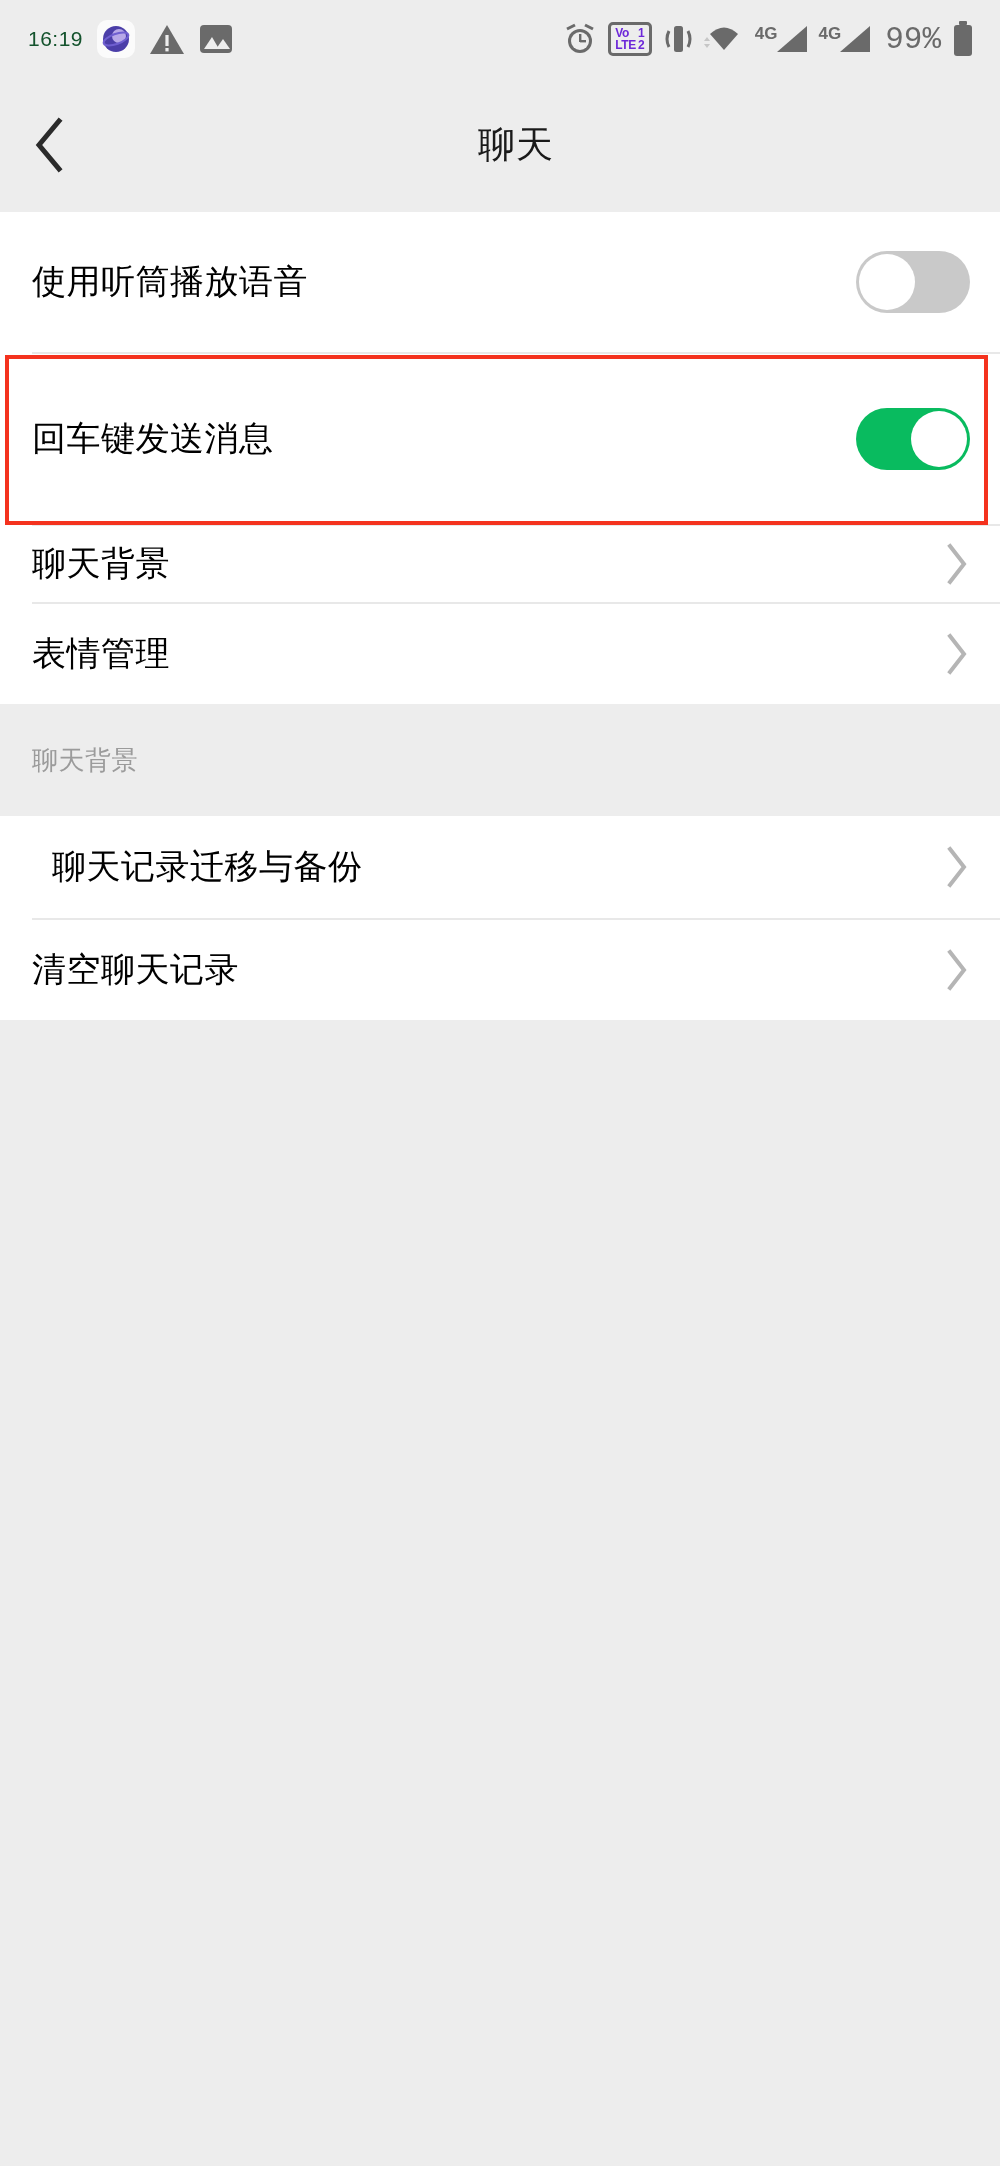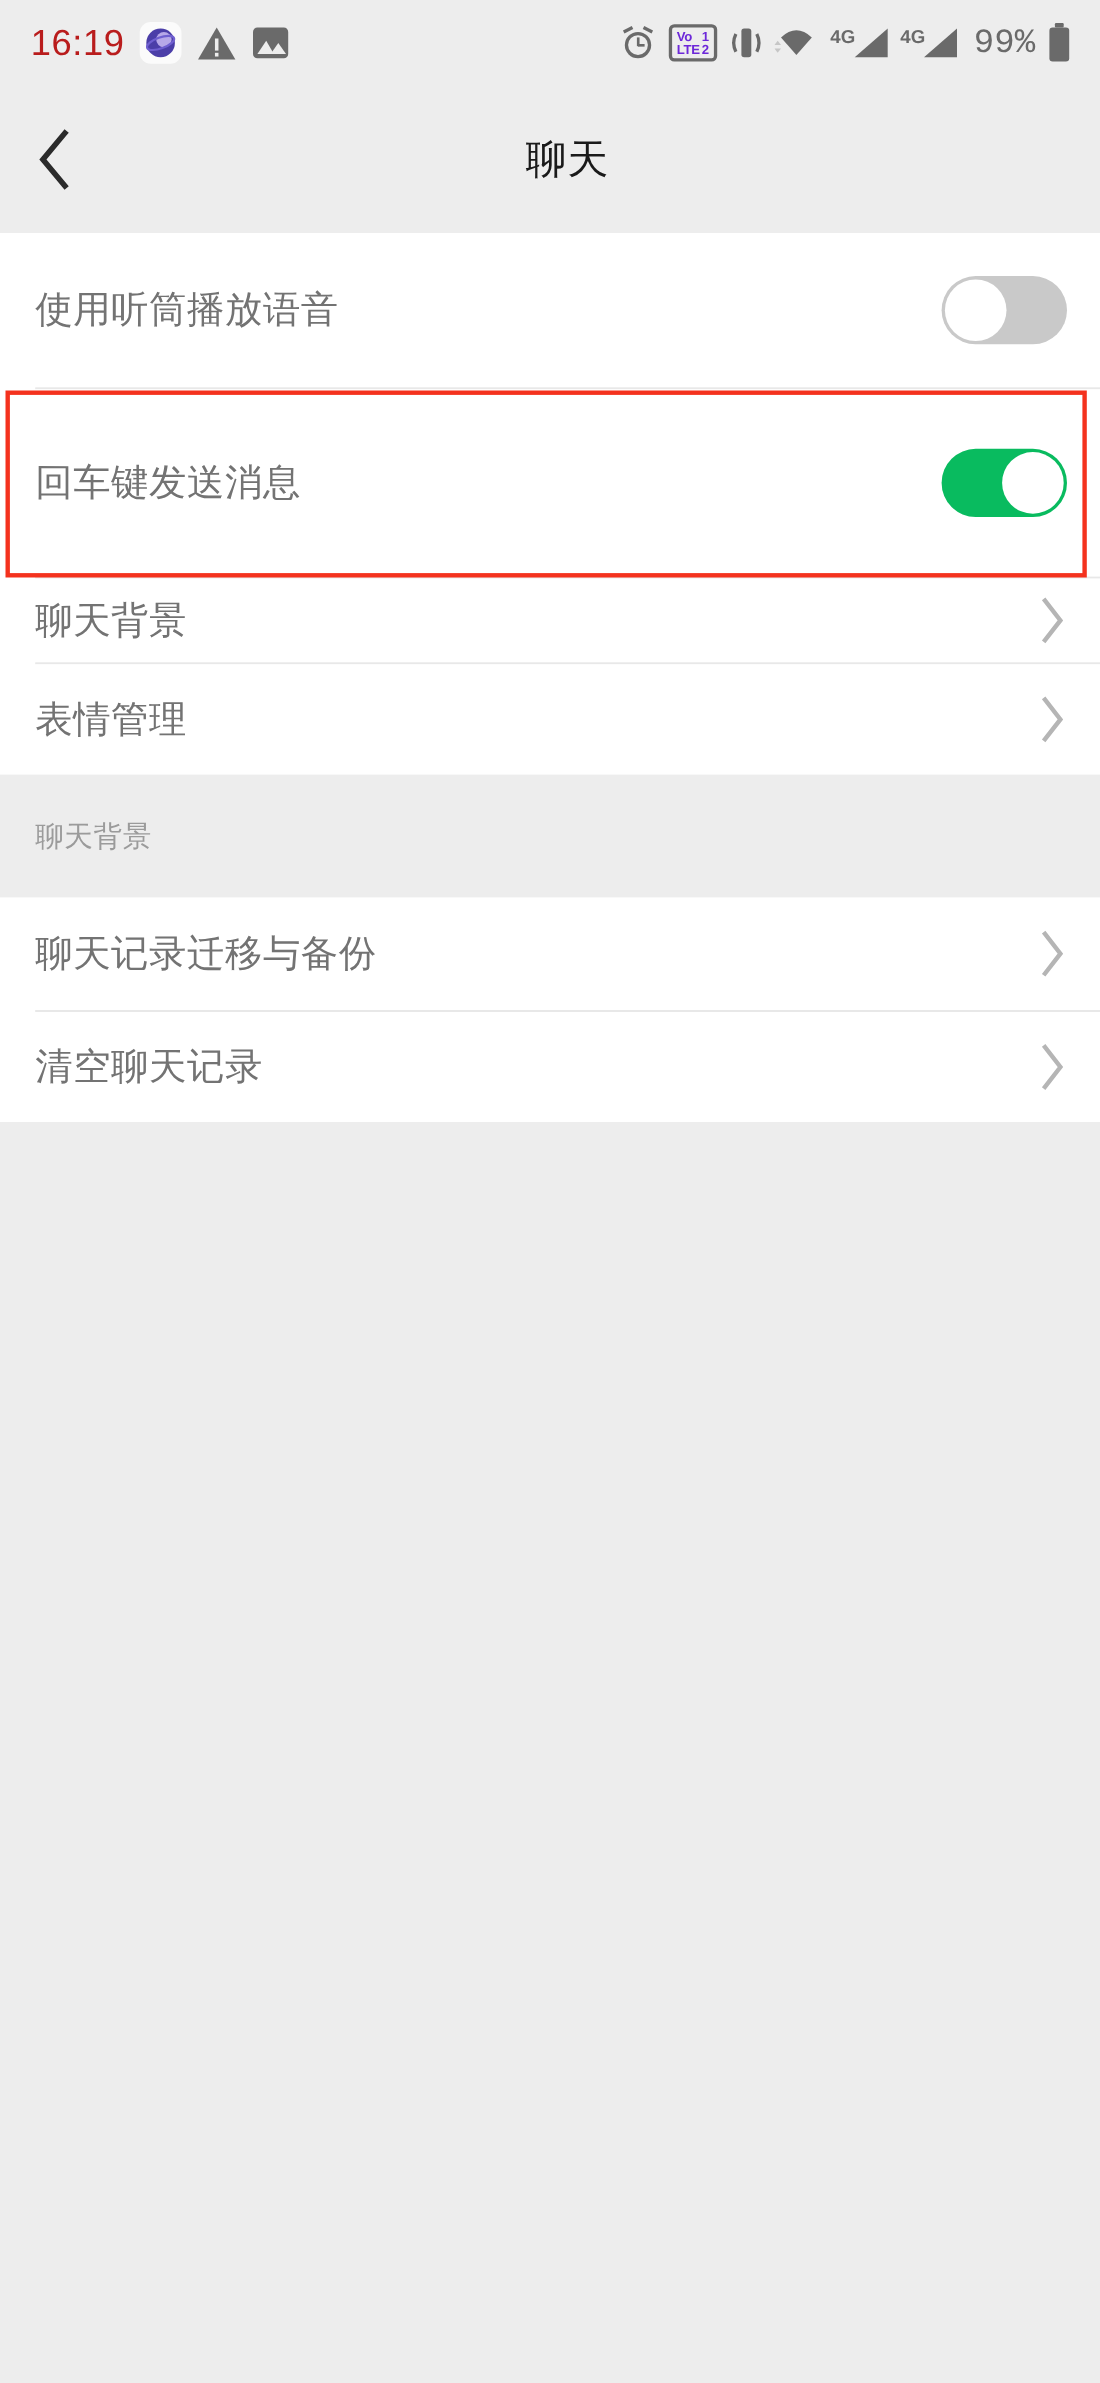--- a/index.html
+++ b/index.html
@@ -29,22 +29,22 @@
     align-items: center;
     justify-content: space-between;
     padding: 0 26px 0 28px;
   }
   .status-left {
     display: flex;
     align-items: center;
     gap: 14px;
   }
   .status-time {
-    font-size: 33px;
-    color: #b91c1c;
+    font-size: 21px;
+    color: #14532d;
     letter-spacing: 0.5px;
     font-family: "Liberation Sans", sans-serif;
   }
   .status-right {
     display: flex;
     align-items: center;
     gap: 11px;
   }
   .status-pct {
     font-size: 31px;
@@ -117,21 +117,21 @@
     height: 100px;
     display: flex;
     align-items: center;
     justify-content: space-between;
     padding: 0 30px 0 32px;
     background: #ffffff;
     cursor: pointer;
   }
   .row-label {
     font-size: 34px;
-    color: #737373;
+    color: #000000;
     letter-spacing: 0.5px;
   }
   .divider {
     height: 2px;
     background: #e8e8e8;
     margin-left: 32px;
   }
 
   
   .switch {
@@ -333,21 +333,21 @@
       </div>
     </div>
   </div>
 
   <div class="section-header">
     <span>聊天背景</span>
   </div>
 
   <div class="group">
 
-    <div class="row" style="height:102px;">
+    <div class="row" style="height:102px;margin-left:20px;">
       <div class="row-label">聊天记录迁移与备份</div>
       <div class="chevron">
         <svg width="24" height="44" viewBox="0 0 24 44" aria-hidden="true">
           <path d="M5 4 L19 22 L5 40" stroke="#b5b5b5" stroke-width="4" fill="none" stroke-linecap="square"></path>
         </svg>
       </div>
     </div>
 
     <div class="divider"></div>
 

